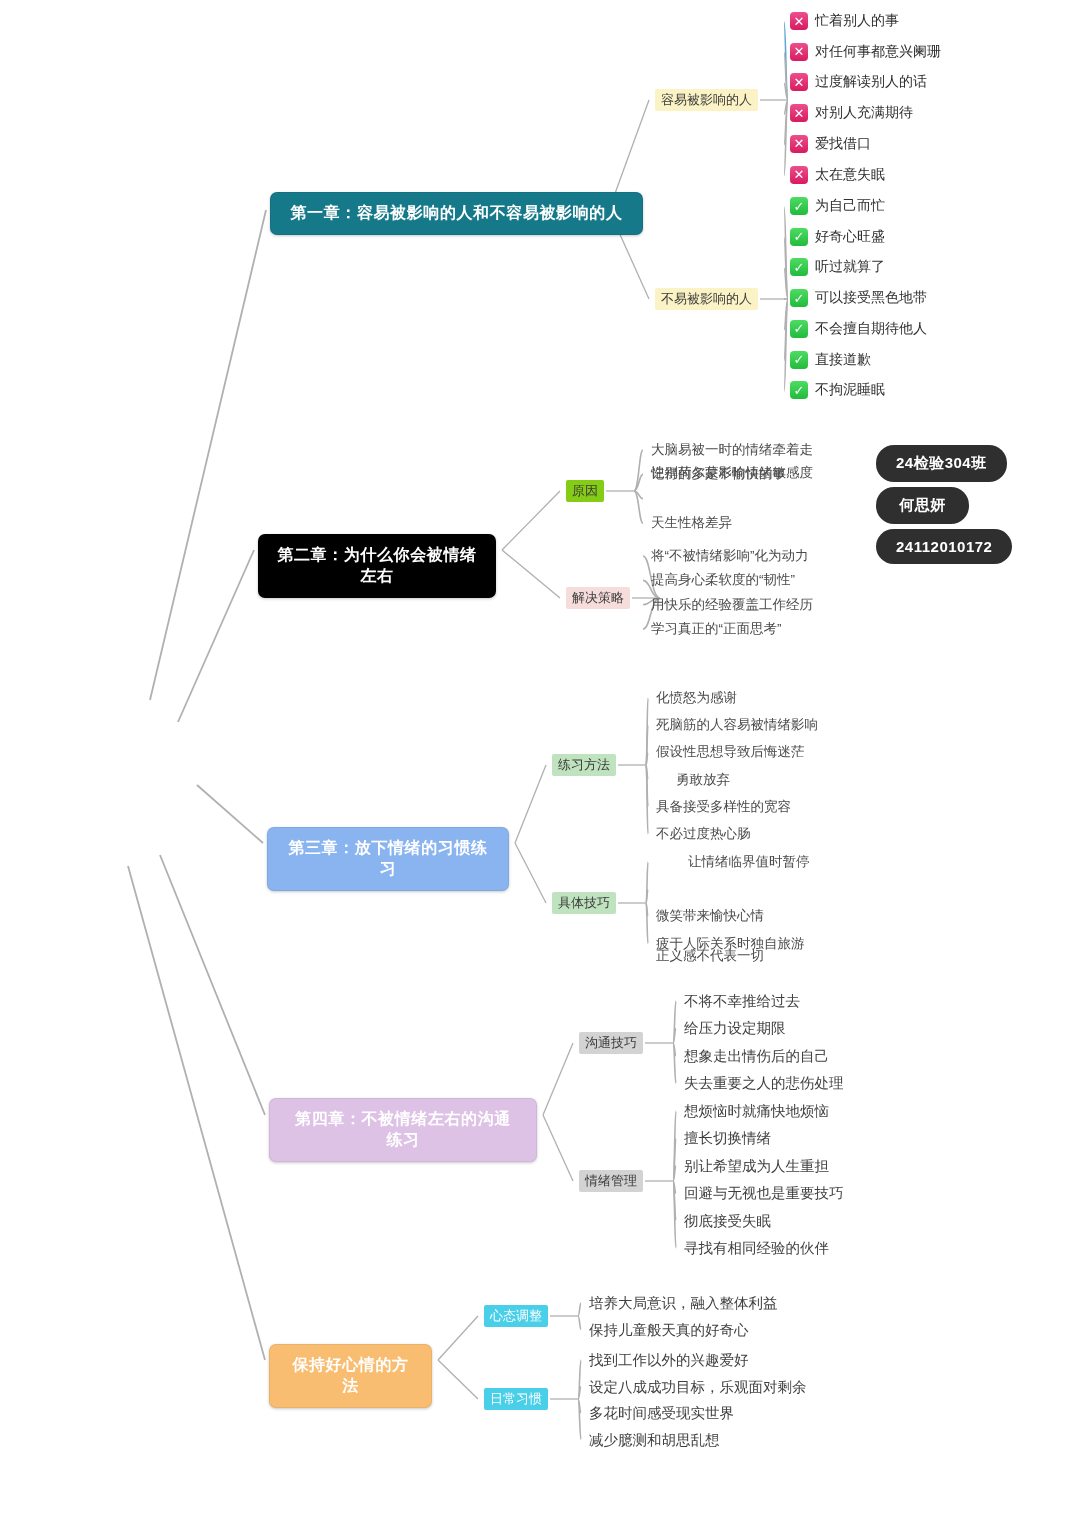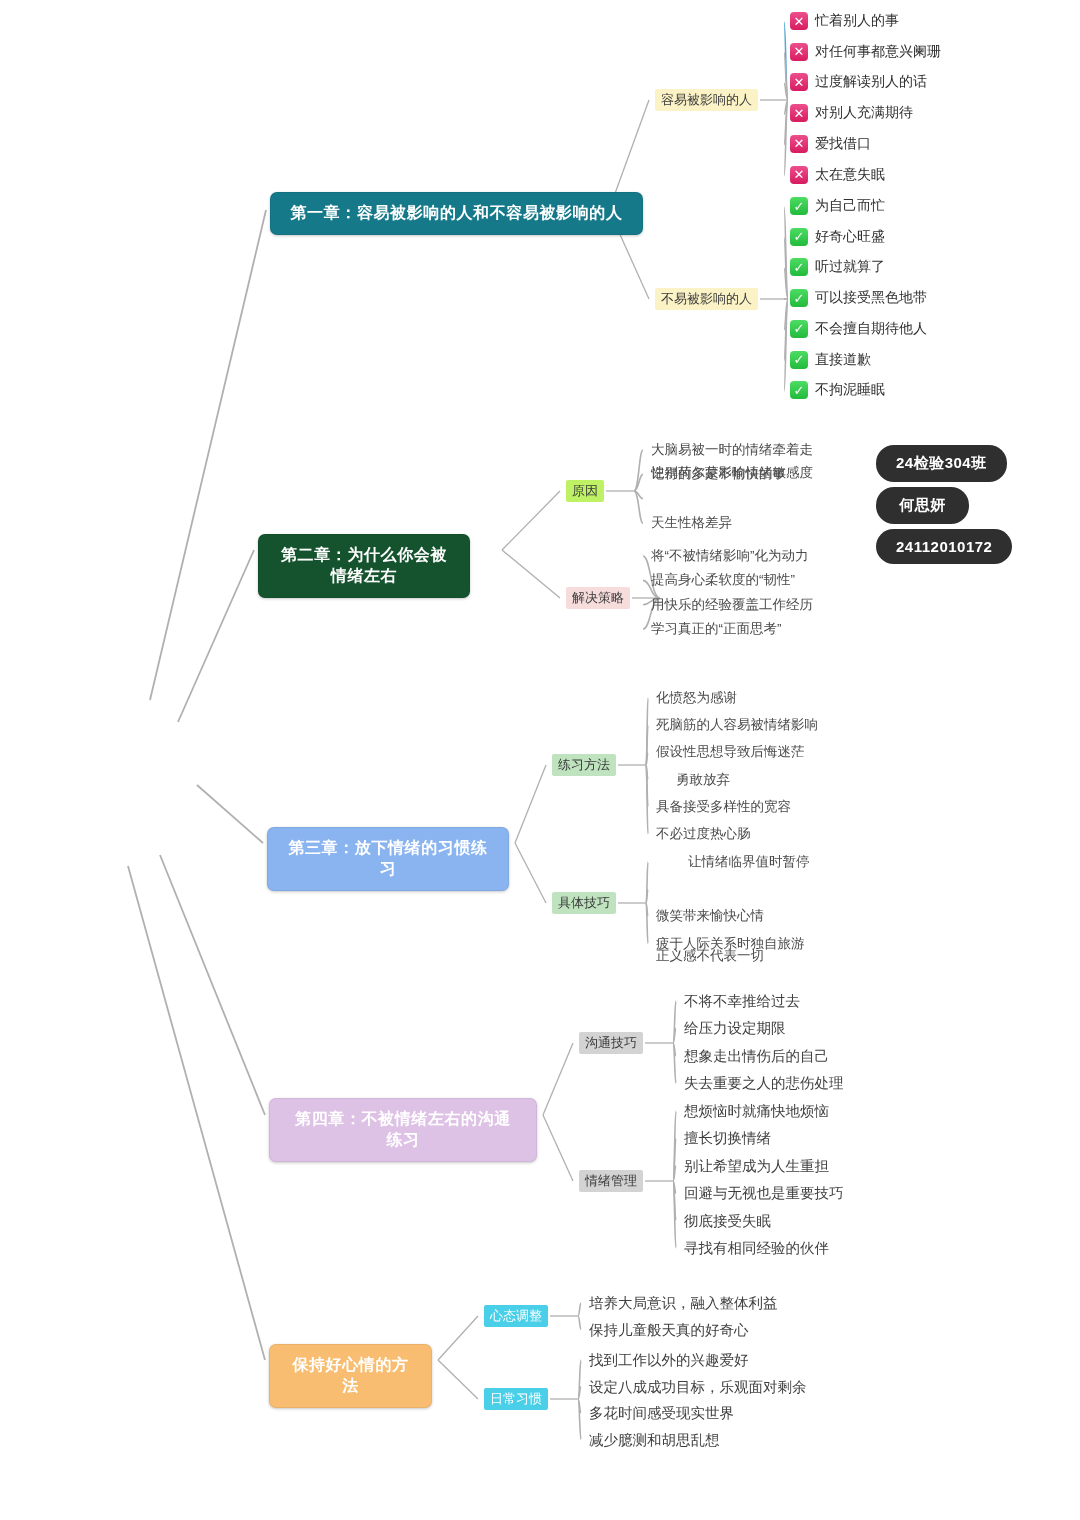--- a/index.html
+++ b/index.html
@@ -248,22 +248,22 @@
         <span>不会擅自期待他人</span>
       </div>
       <div class="badgeitem" style="left: 790px; top: 350.5px;">
         <span class="sq check">✓</span>
         <span>直接道歉</span>
       </div>
       <div class="badgeitem" style="left: 790px; top: 381.2px;">
         <span class="sq check">✓</span>
         <span>不拘泥睡眠</span>
       </div>
-      <div class="chapter" style="left: 258px; top: 534px; width: 212px; background: #14532d; text-align: center;"><span>第二章：为什么你会被情绪左右</span></div>
-      <div class="tag" style="background: #bef264; top: 480px; left: 566px;"><span>原因</span></div>
+      <div class="chapter" style="left: 258px; top: 534px; width: 238px; background: #000000; text-align: center;"><span>第二章：为什么你会被情绪左右</span></div>
+      <div class="tag" style="background: #84cc16; top: 480px; left: 566px;"><span>原因</span></div>
       <div class="leaf" style="left: 651px; top: 441px;"><span>大脑易被一时的情绪牵着走</span></div>
       <div class="leaf" style="left: 651px; top: 465.4px;"><span>记得的多是不愉快的事</span></div>
       <div class="leaf" style="left: 651px; top: 464px;"><span>性别荷尔蒙影响情绪敏感度</span></div>
       <div class="leaf" style="left: 651px; top: 514.2px;"><span>天生性格差异</span></div>
       <div class="tag" style="background: rgb(247, 220, 220); top: 587px; left: 566px;"><span>解决策略</span></div>
       <div class="leaf" style="left: 651px; top: 547px;"><span>将“不被情绪影响”化为动力</span></div>
       <div class="leaf" style="left: 651px; top: 571.4px;"><span>提高身心柔软度的“韧性”</span></div>
       <div class="leaf" style="left: 651px; top: 595.8px;"><span>用快乐的经验覆盖工作经历</span></div>
       <div class="leaf" style="left: 651px; top: 620.2px;"><span>学习真正的“正面思考”</span></div>
       <div class="chapter" style="left: 267px; top: 827px; width: 242px; background: rgb(138, 180, 240); text-align: center;"><span>第三章：放下情绪的习惯练习</span></div>

